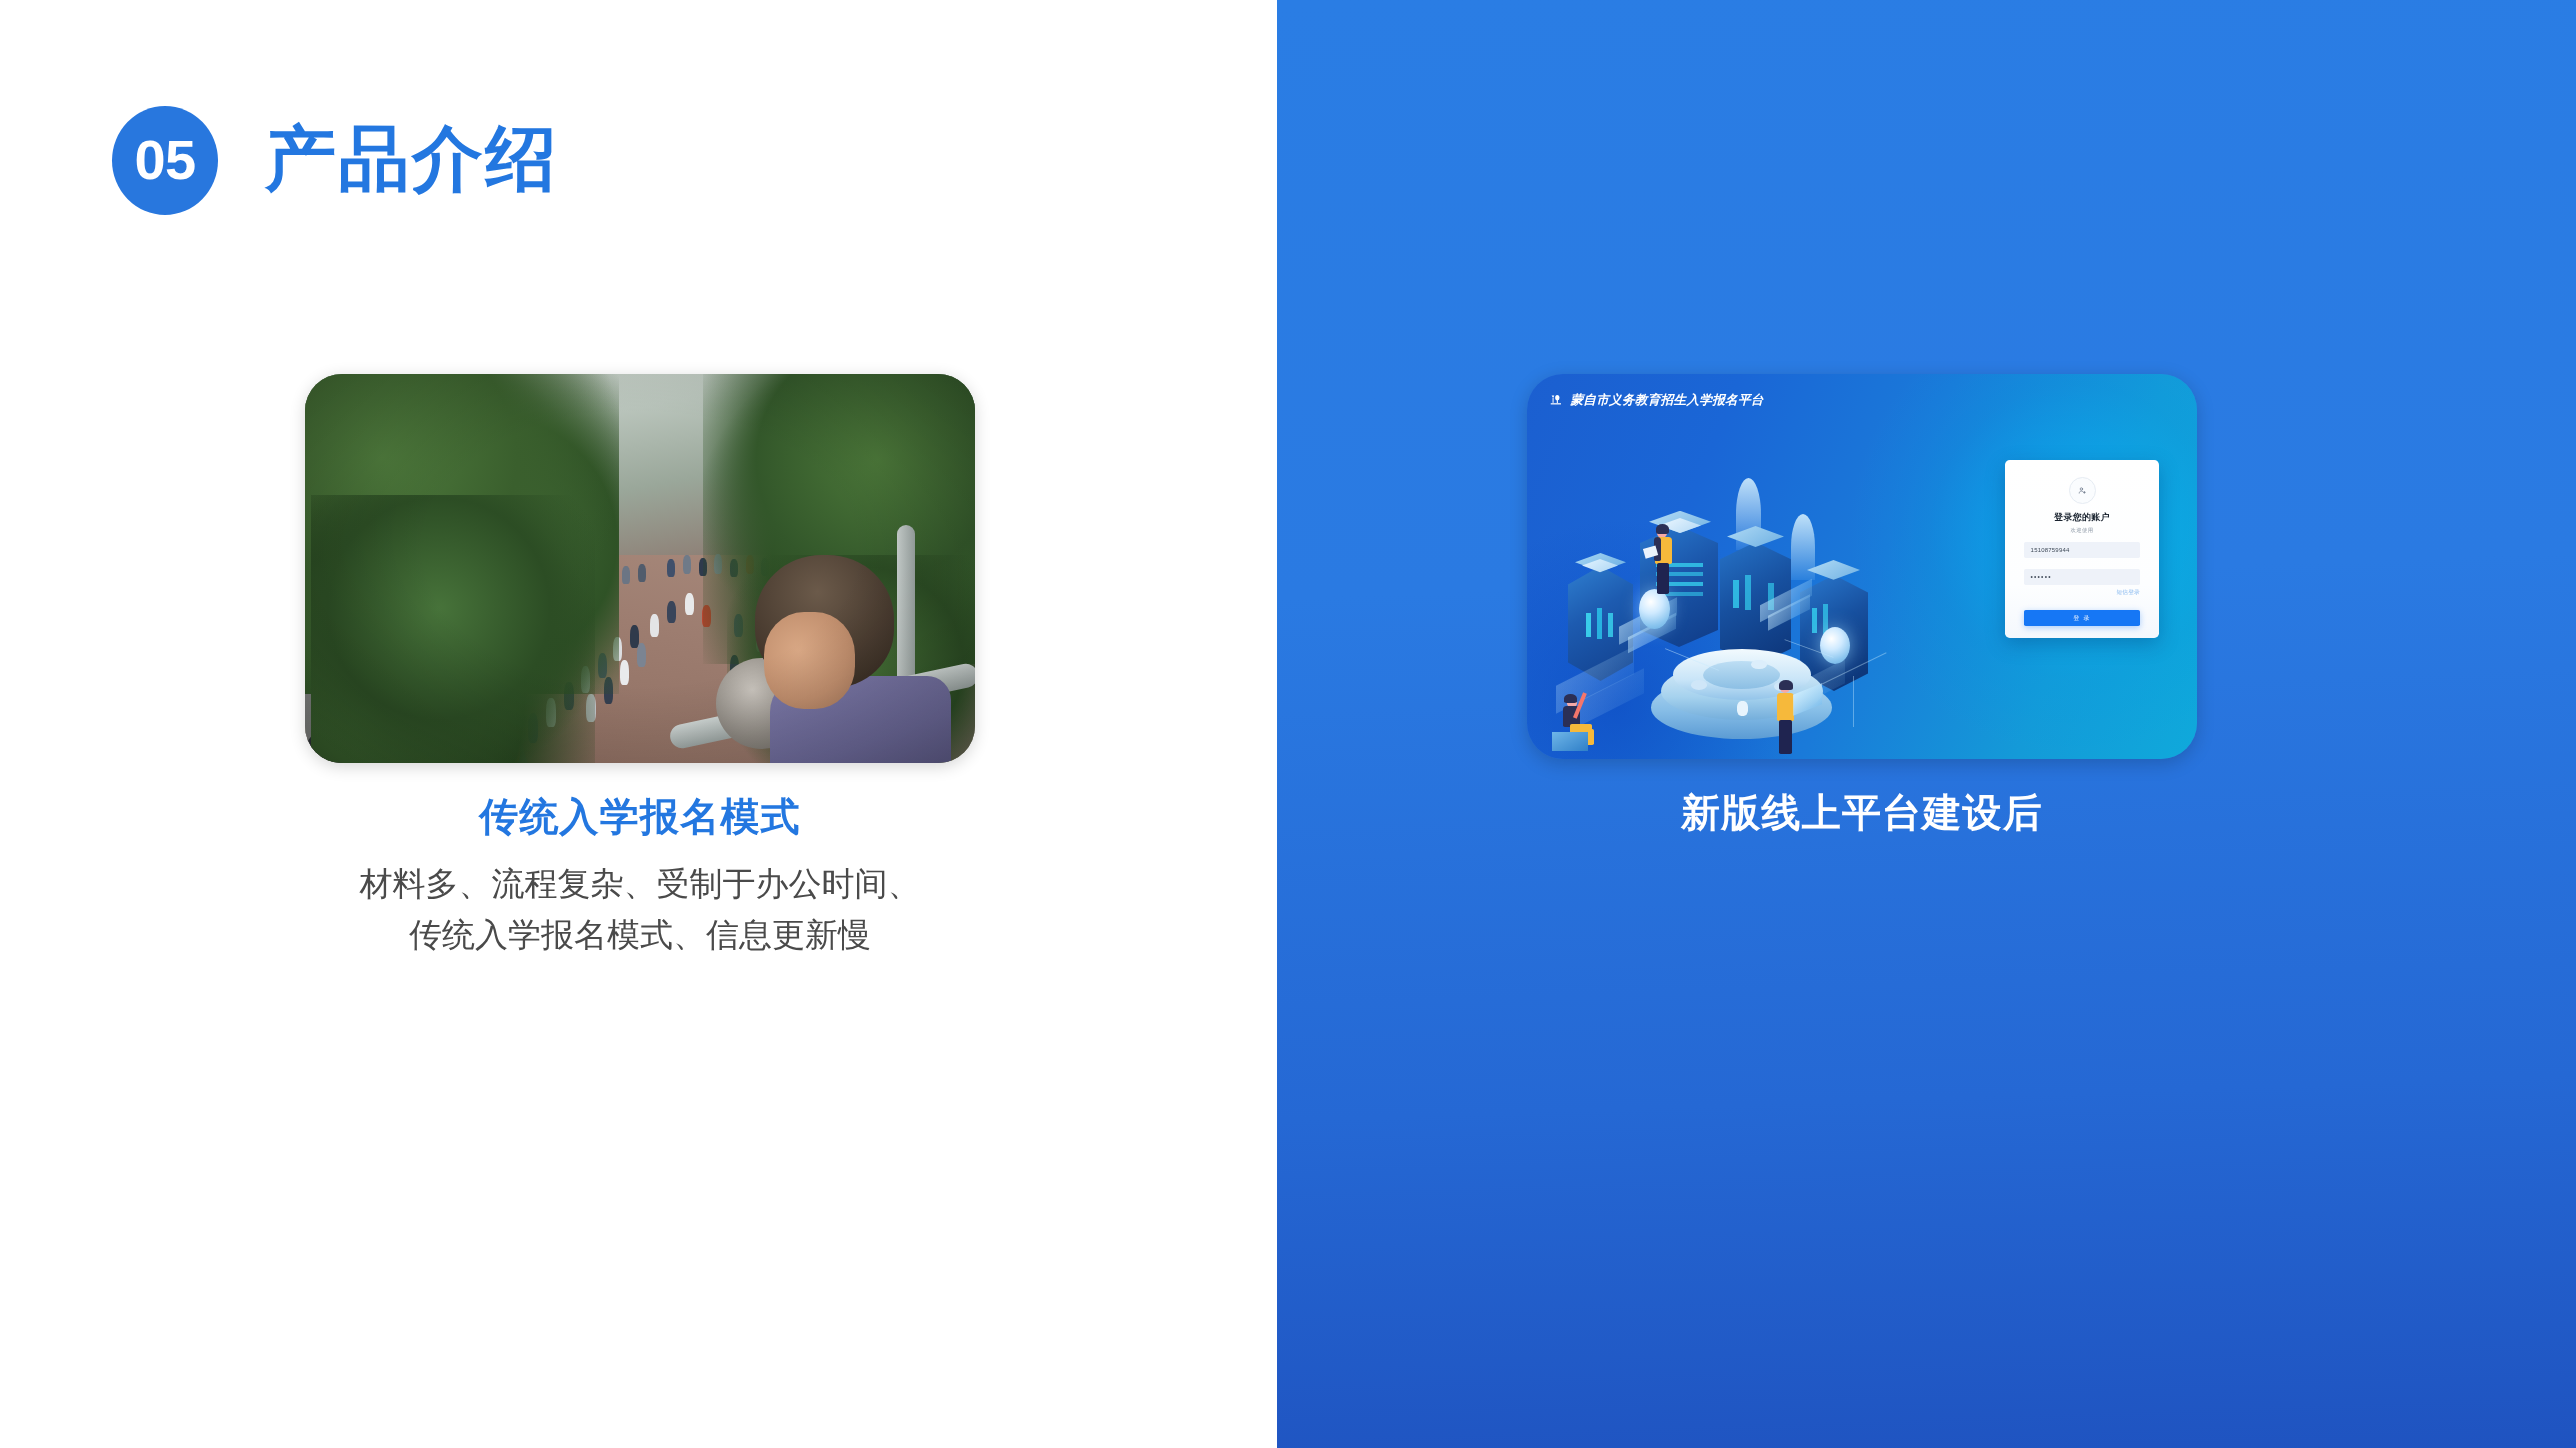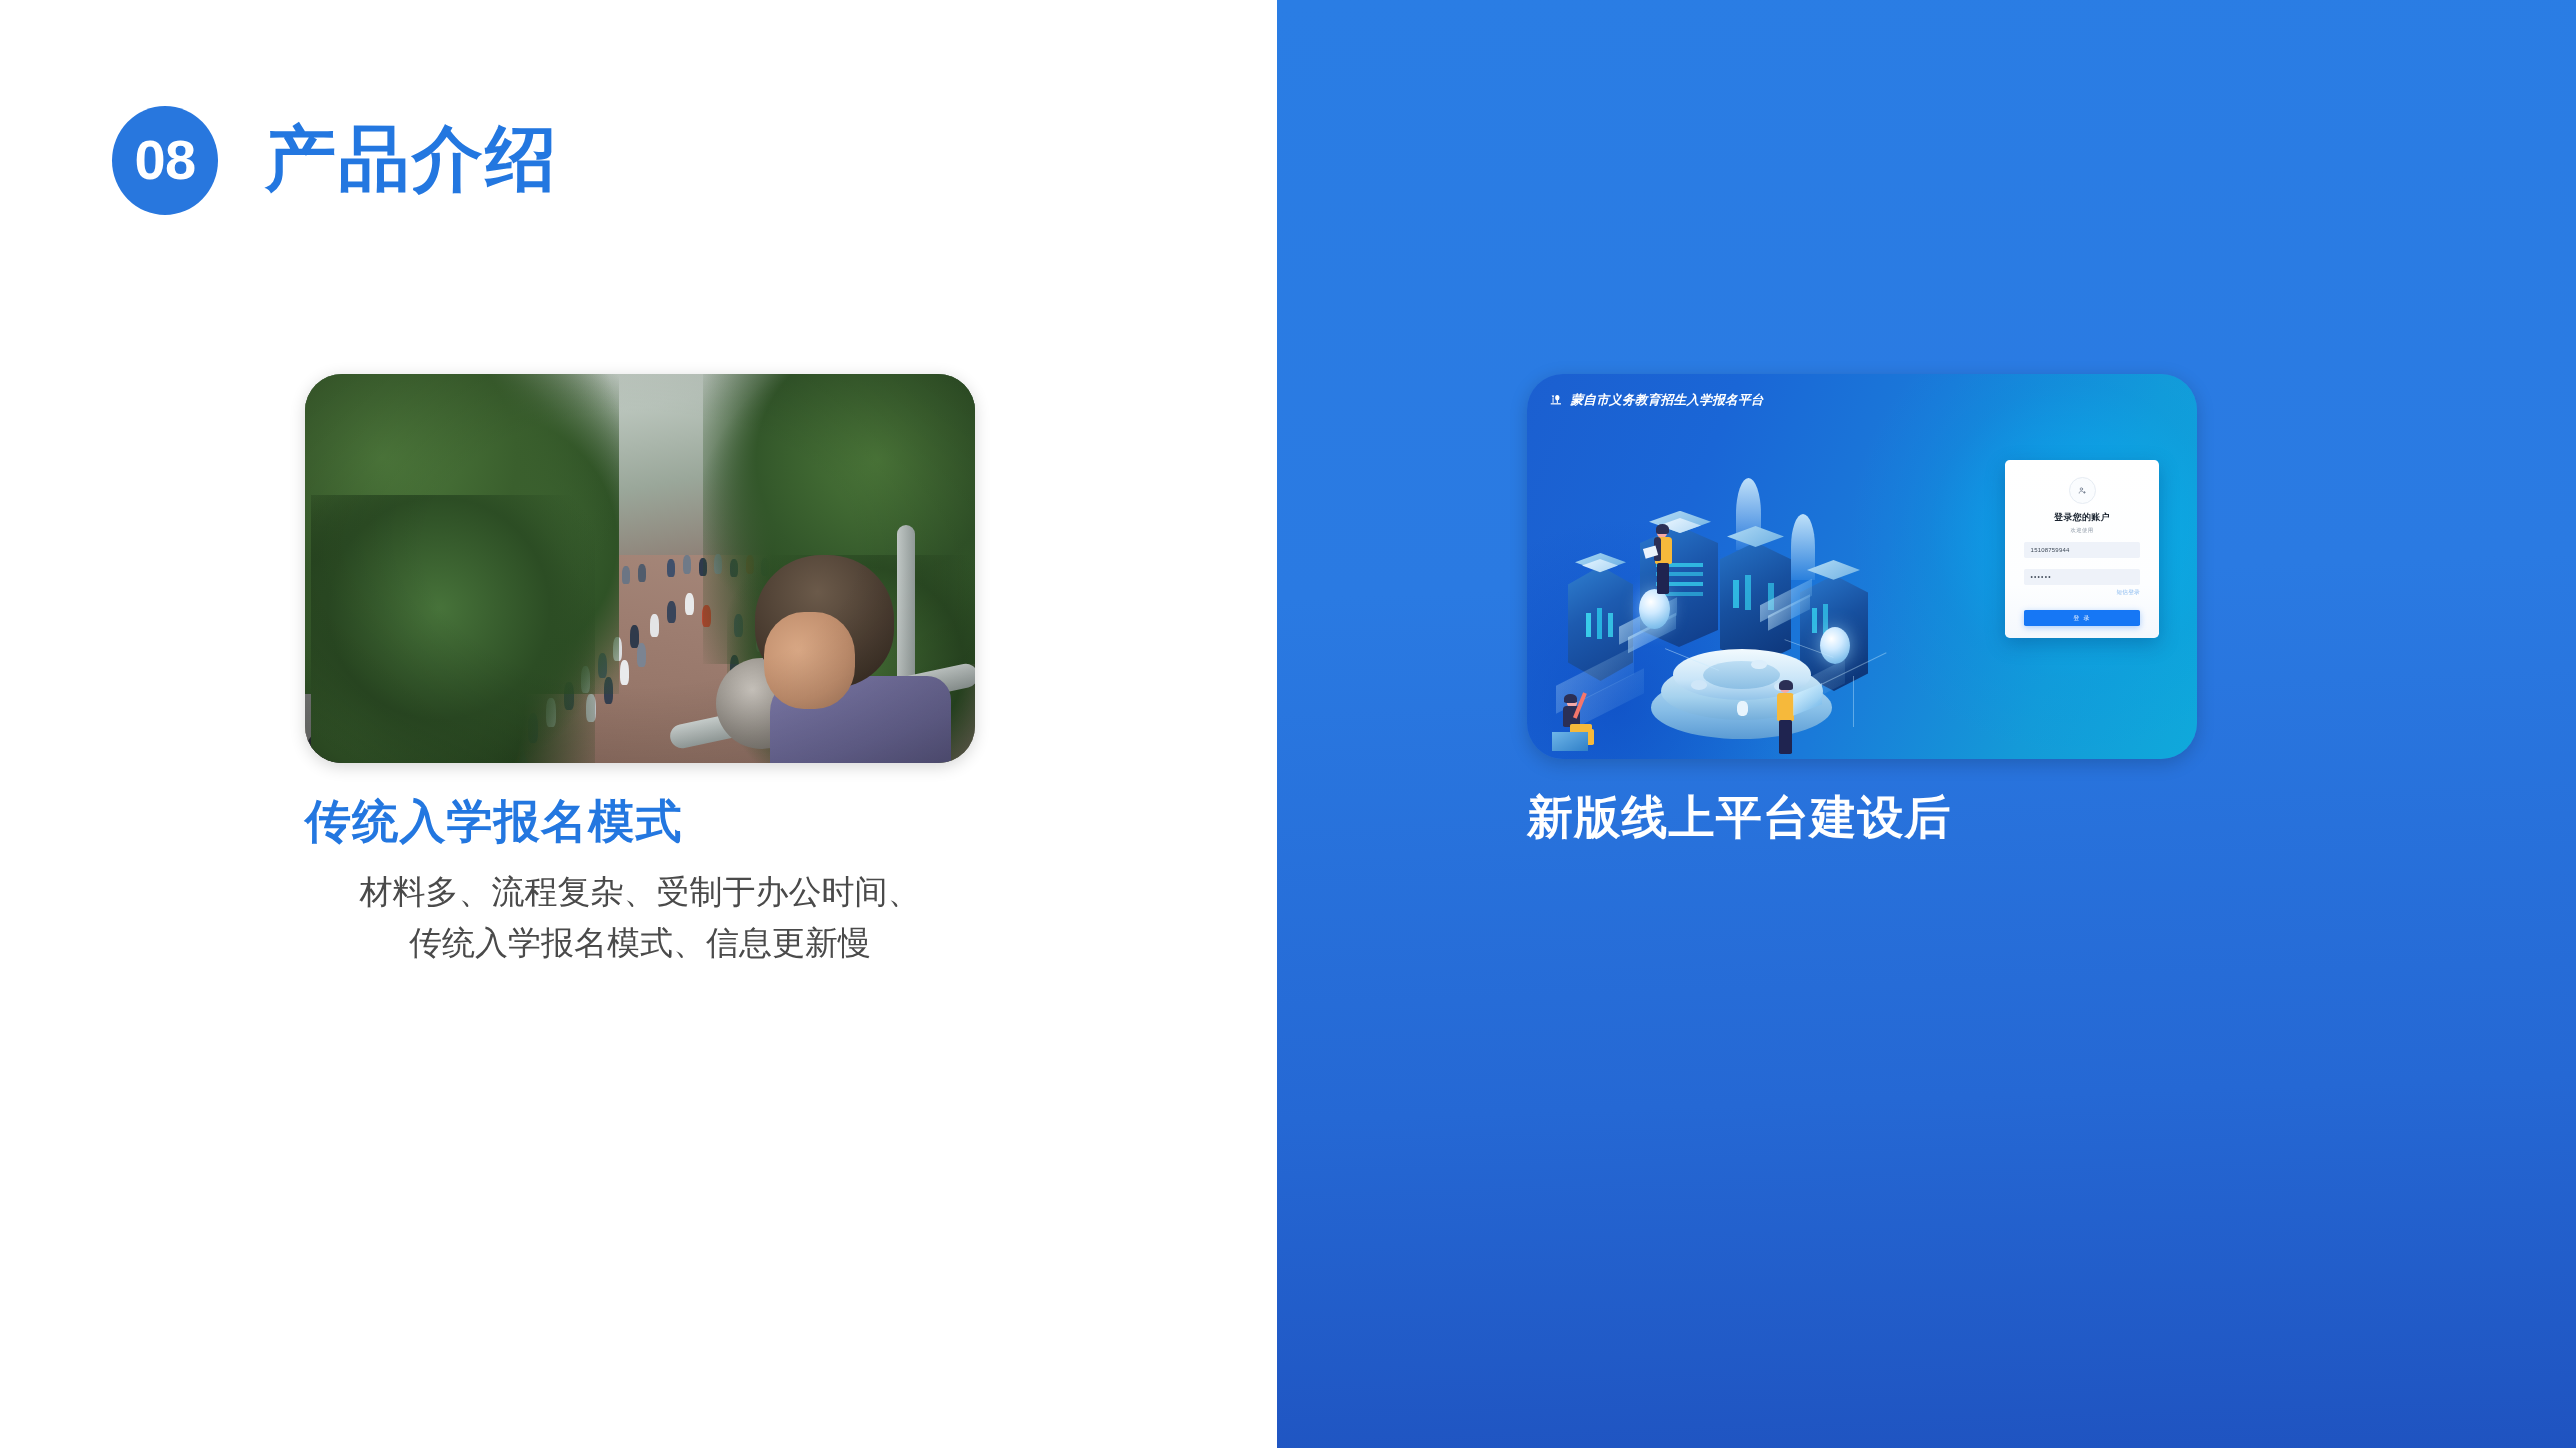--- a/index.html
+++ b/index.html
@@ -76,22 +76,22 @@
      background:radial-gradient(circle at 38% 40%,#d9a885 0%,#c08e6d 60%,#a3765a 100%);}
   .ph-kid-shirt{position:absolute;left:465px;top:302px;width:181px;height:121px;border-radius:36px 24px 0 0;
      background:linear-gradient(160deg,#7d7aa8 0%,#6a6796 55%,#55527c 100%);}
   .ph-rail{position:absolute;left:362px;top:320px;width:314px;height:24px;border-radius:12px;
      background:linear-gradient(180deg,#cfd6d4 0%,#9aa3a1 100%);transform:rotate(-12deg);}
   .ph-rail2{position:absolute;left:592px;top:151px;width:18px;height:254px;border-radius:9.7px;
      background:linear-gradient(90deg,#c8cfcd 0%,#98a19f 100%);}
   .ph-vig{position:absolute;inset:0;background:radial-gradient(ellipse at 50% 45%,transparent 45%,rgba(0,0,0,.22) 100%);}
 
   .card-title{
-    margin-top:33px;text-align:left;color:#2377e0;
-    font-size:46px;font-weight:bold;letter-spacing:1.2px;line-height:1.1;
+    margin-top:33px;text-align:center;color:#2377e0;
+    font-size:39px;font-weight:bold;letter-spacing:1.2px;line-height:1.1;
   }
   .card-title.alt{color:#ffffff;}
   .card-body{
     margin-top:19.3px;text-align:center;color:#4a4a4a;
     font-size:33px;line-height:1.55;letter-spacing:0px;
   }
   .card-body.alt{color:#ffffff;font-size:33px;line-height:1.62;}
   .card-body div{white-space:nowrap;}
 
   
@@ -167,21 +167,21 @@
 </style>
 </head>
 <body>
 
 <div class="slide">
 
   <div class="right-panel"></div>
 
   <div class="section-header">
     <div class="num-badge">
-      <span>08</span>
+      <span>05</span>
     </div>
     <div class="section-title">产品介绍</div>
   </div>
 
   <div class="left-col">
 
     <div class="photo-card">
       <div class="ph-sky"></div>
       <div class="ph-plaza"></div>
       <div class="ph-road"></div>

